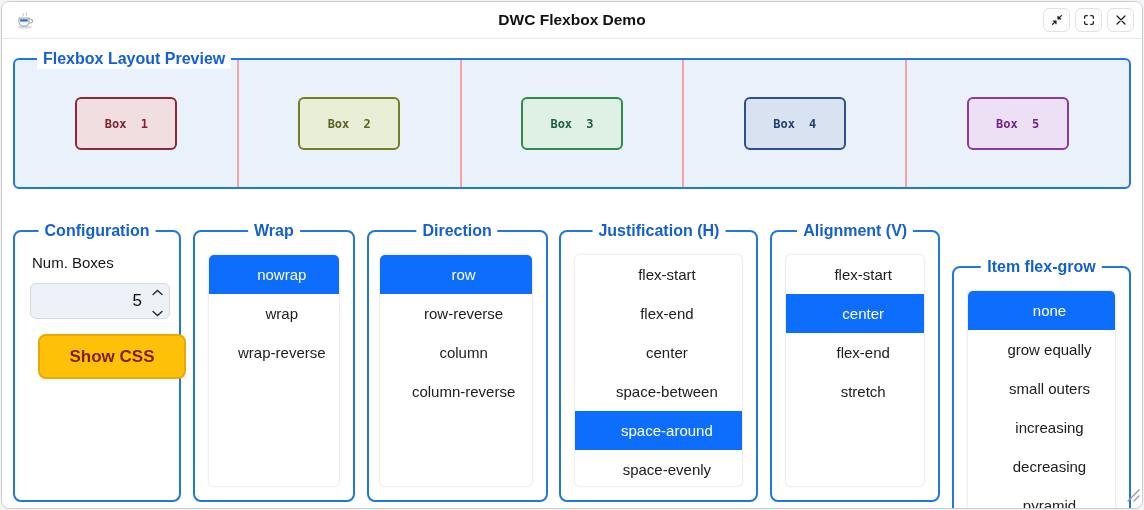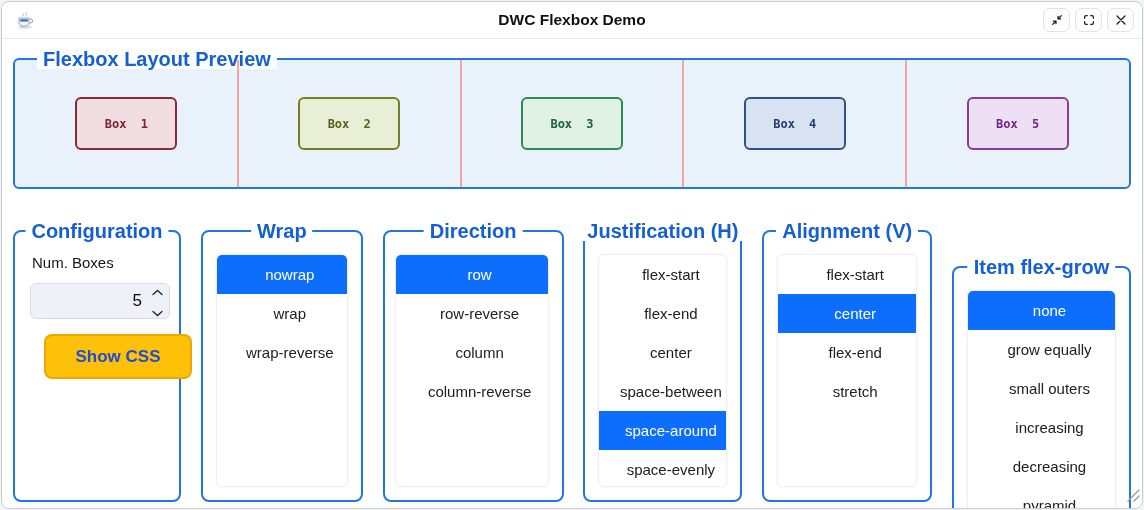--- a/index.html
+++ b/index.html
@@ -49,21 +49,21 @@
   
   .fieldset{
     position:relative;
     border:2px solid var(--border-blue);
     border-radius:8px;
     background:#fff;
   }
   .legend{
     position:absolute;top:-11px;
     background:#fff;padding:0 6px;
-    font-size:20px;font-weight:600;color:var(--legend-blue);
+    font-size:16px;font-weight:600;color:var(--legend-blue);
     white-space:nowrap;line-height:20px;
   }
   .legend.center{left:50%;transform:translateX(-50%);}
   
   .preview{
     margin:19px 11px 0;
     height:131px;
     border-radius:6px;
     background:#e9f2fb;
   }
@@ -87,21 +87,21 @@
   
   .panels{
     display:flex;justify-content:space-between;
     margin:41px 11px 0;
     height:272px;
   }
   .panel{height:272px;padding:22px 13px 13px;}
   .w-config{width:168px;}
   .w-wrap{width:162px;}
   .w-direction{width:181px;padding-left:10px;}
-  .w-justify{width:159px;}
+  .w-justify{width:199px;}
   .w-align{width:170px;}
   .w-grow{width:179px;margin-top:36px;}
   .listbox{
     height:100%;
     background:#fff;
     border:1px solid #efefef;
     border-radius:6px;
     overflow:hidden;
     box-shadow:0 0 3px rgba(0,0,0,0.05);
   }
@@ -119,27 +119,27 @@
     width:140px;height:36px;
     background:#eef1f7;
     border:1px solid #d8dce2;
     border-radius:6px;
     display:flex;align-items:center;
     padding:0 6px 0 10px;
   }
   .spin-val{flex:1;text-align:right;font-size:17px;padding-right:10px;color:#0a0a0a;}
   .spin-btns{display:flex;flex-direction:column;gap:3px;align-items:center;cursor:pointer;}
   .show-css{
-    margin:15px 0 0 16px;
+    margin:15px 0 0 10px;
     width:148px;height:45px;
     background:#ffc107;
     border:2px solid #eda702;
     border-radius:8px;
     font-family:"Liberation Sans", sans-serif;
-    font-size:17px;font-weight:700;color:#1d4ed8;
+    font-size:17px;font-weight:700;color:#7f1d1d;
     cursor:pointer;
   }
   
   .grip{position:absolute;right:2px;bottom:2px;cursor:nwse-resize;}
 </style>
 </head>
 <body>
 
 <div class="window">
 

